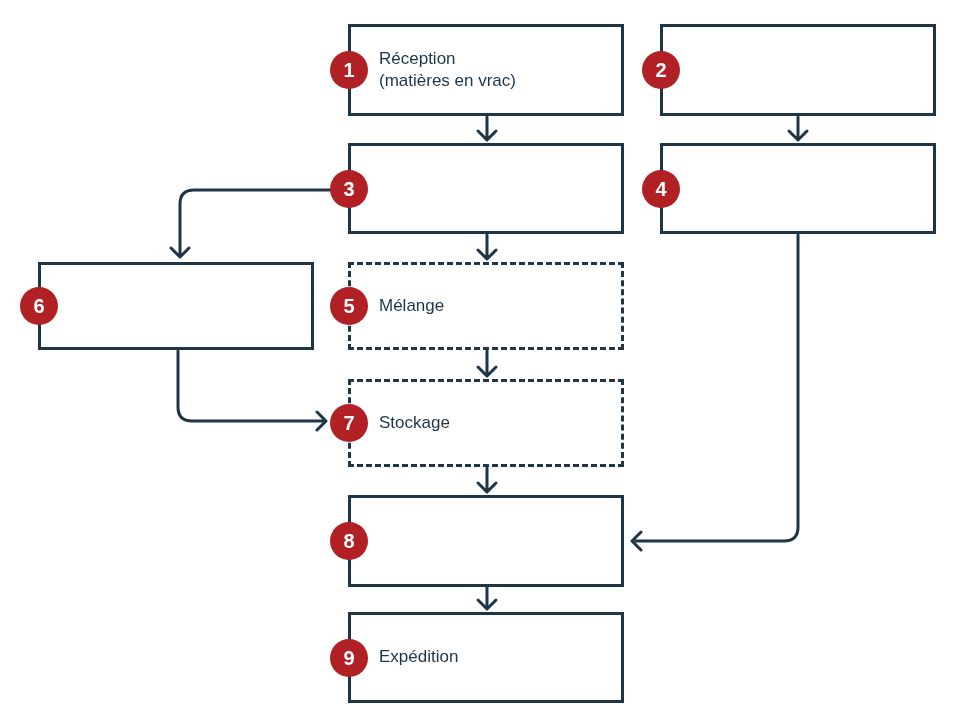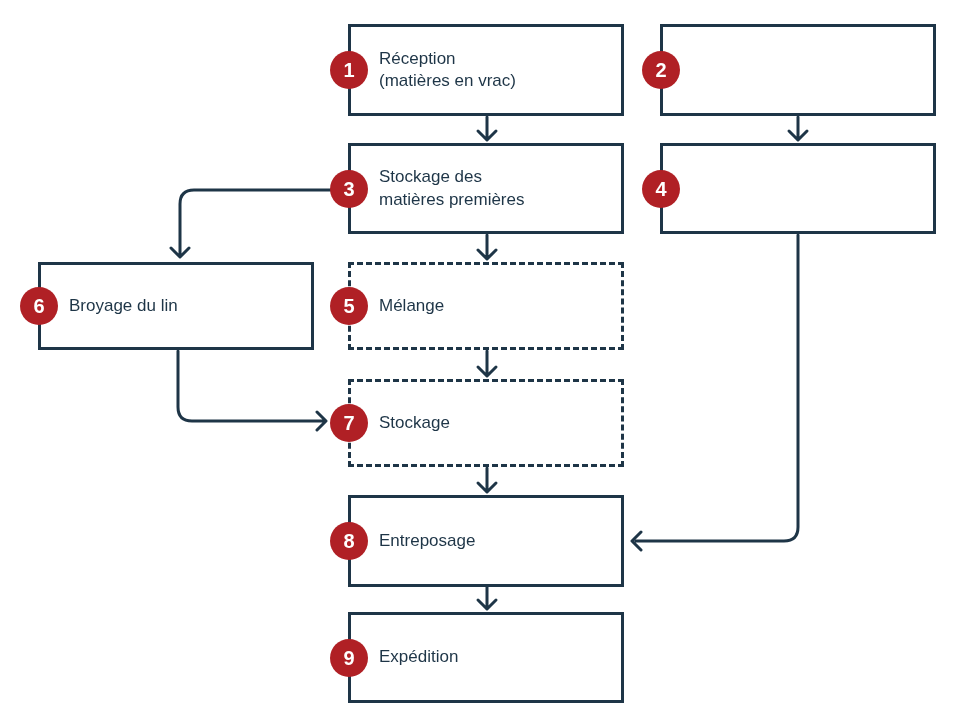--- a/index.html
+++ b/index.html
@@ -90,46 +90,42 @@
     <span class="label">Réception
 (matières en vrac)</span>
   </div>
 
   <div class="node" style="left:660px; top:24px; height:92px">
     <span class="badge">2</span>
   </div>
 
   <div class="node" style="left:348px; top:143px; height:91px">
     <span class="badge">3</span>
-    <span class="label">Stockage des
-matières premières</span>
   </div>
 
   <div class="node" style="left:660px; top:143px; height:91px">
     <span class="badge">4</span>
   </div>
 
   <div class="node dashed" style="left:348px; top:262px; height:88px">
     <span class="badge">5</span>
     <span class="label">Mélange</span>
   </div>
 
   <div class="node" style="left:38px; top:262px; height:88px">
     <span class="badge">6</span>
-    <span class="label">Broyage du lin</span>
   </div>
 
   <div class="node dashed" style="left:348px; top:379px; height:88px">
     <span class="badge">7</span>
     <span class="label">Stockage</span>
   </div>
 
   <div class="node" style="left:348px; top:495px; height:92px">
     <span class="badge">8</span>
-    <span class="label">Entreposage</span>
   </div>
 
   <div class="node" style="left:348px; top:612px; height:91px">
     <span class="badge">9</span>
     <span class="label">Expédition</span>
   </div>
 
 </div>
 
 </body></html>

